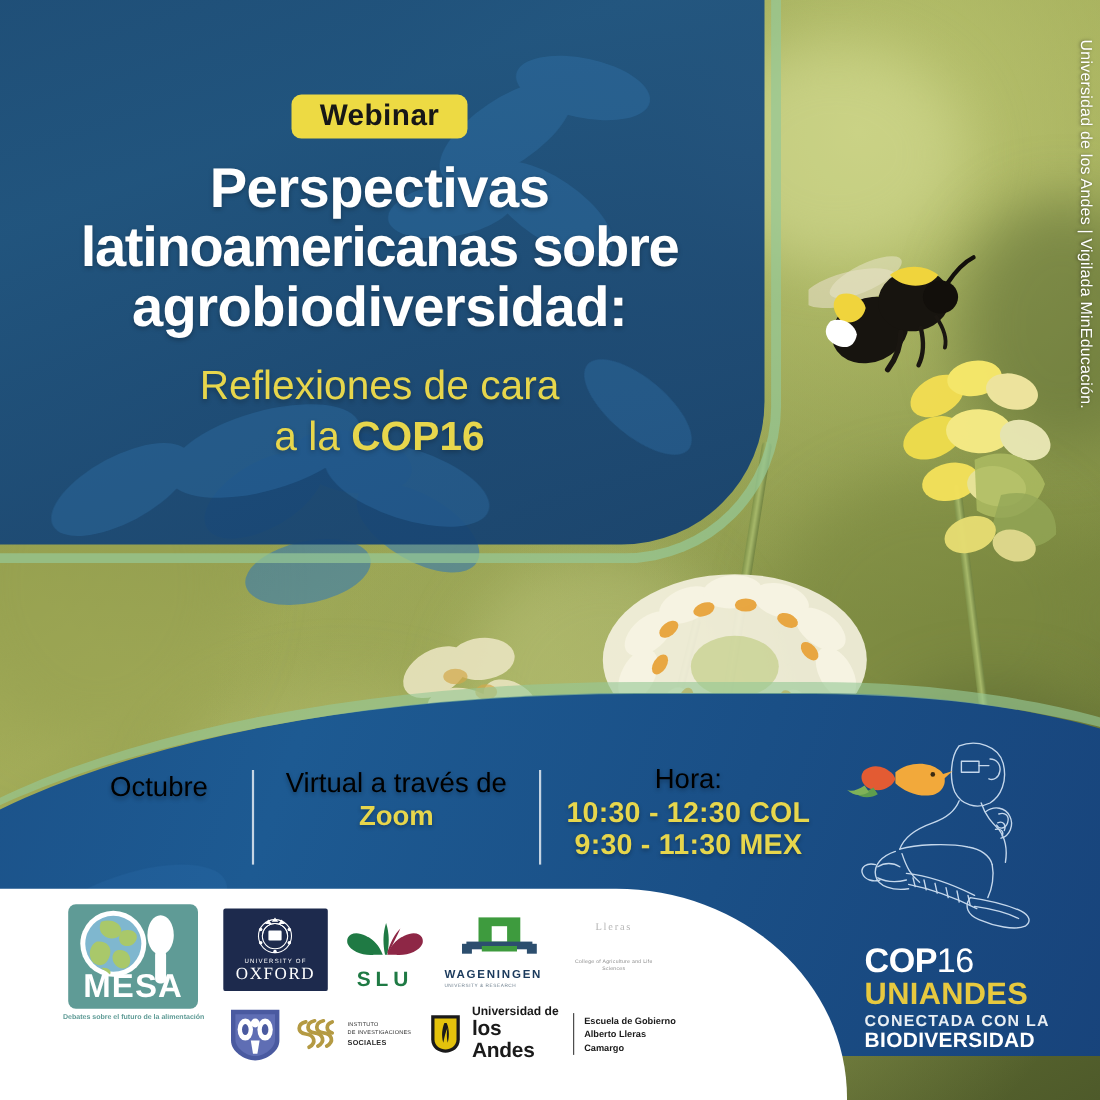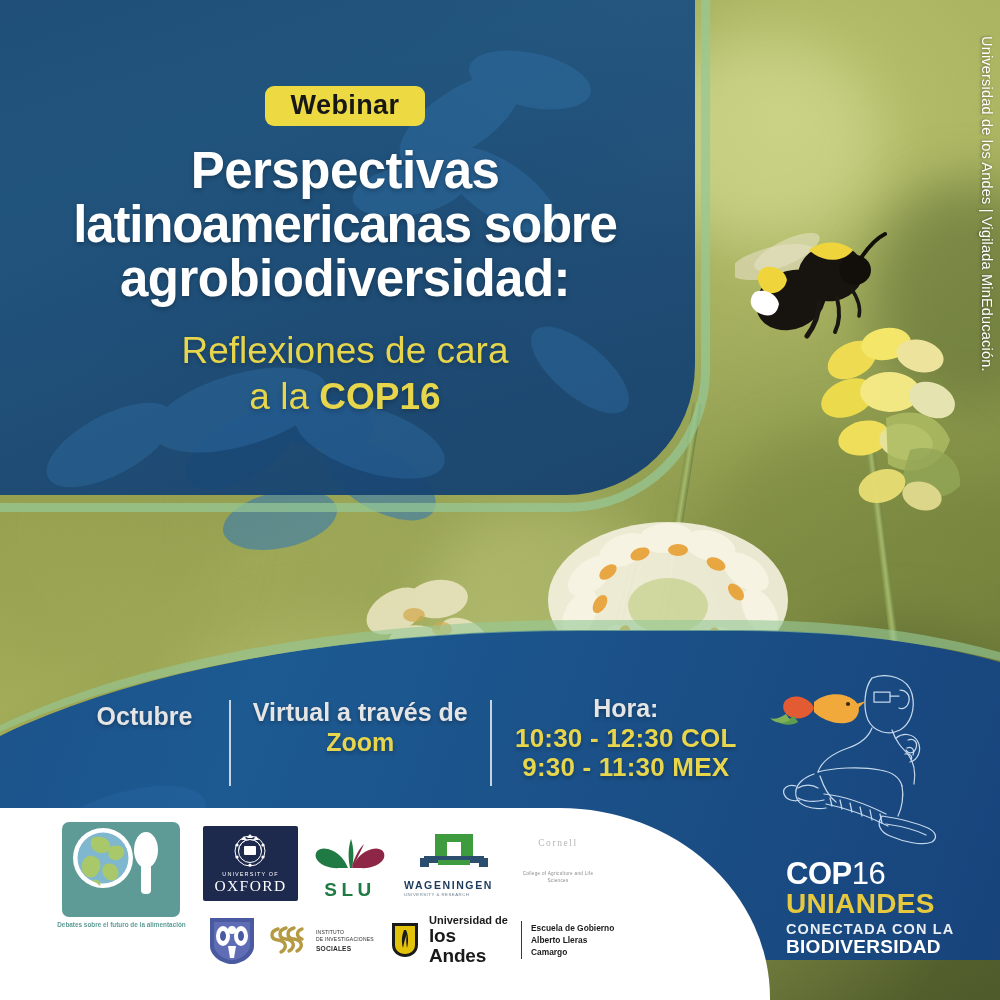--- a/index.html
+++ b/index.html
@@ -132,21 +132,21 @@
     display:flex; align-items:flex-start;
   }
   .info-col { text-align:center; position:relative; }
   .c-date  { width:170px; padding-top:8px; }
   .c-plat  { width:260px; padding-top:4px; }
   .c-time  { width:270px; padding-top:0px; }
   .divider {
     width:2px; height:86px; background:rgba(255,255,255,.75);
     margin-top:6px; flex:0 0 2px;
   }
-  .lbl-w { color:#e5e5e5; font-weight:bold; font-size:25px; line-height:1.18; text-shadow:0 2px 4px rgba(0,0,0,.3); }
+  .lbl-w { color:#000000; font-weight:normal; font-size:25px; line-height:1.18; text-shadow:0 2px 4px rgba(0,0,0,.3); }
   .lbl-y { color:#e7d64c; font-weight:bold; line-height:1.15; text-shadow:0 2px 4px rgba(0,0,0,.3); }
   .day    { font-size:33px; }
   .zoom   { font-size:25px; }
   .timeln { font-size:26px; letter-spacing:.2px; }
 
   
   .cop-logo { position:absolute; left:768px; top:668px; width:200px; height:300px; }
   .cop-art { position:absolute; left:0; top:0; width:200px; height:185px; }
   .cop-text { position:absolute; left:18px; top:190px; width:170px; }
   .cop-16 { font-size:31px; font-weight:bold; color:#ffffff; letter-spacing:-.5px; line-height:1; }
@@ -442,20 +442,21 @@
           <g fill="#a9c86a">
             <path d="M30 16 C38 13 46 16 48 22 C50 28 44 32 38 31 C32 30 26 24 30 16 Z"></path>
             <path d="M50 24 C58 22 64 26 62 32 C60 38 52 40 48 36 C45 32 46 26 50 24 Z"></path>
             <path d="M26 34 C34 33 40 38 38 46 C36 54 30 58 24 54 C18 50 18 38 26 34 Z"></path>
             <path d="M44 42 C52 40 58 46 56 54 C54 60 46 60 42 54 C39 49 40 44 44 42 Z"></path>
             <path d="M30 58 C36 57 40 60 38 64 C34 60 32 60 30 58 Z"></path>
           </g>
           <ellipse cx="84" cy="28" rx="12" ry="18" fill="#ffffff"></ellipse>
           <rect x="79" y="42" width="10" height="30" rx="4" fill="#ffffff"></rect>
         </svg>
+        <div class="mesa-word">MESA</div>
       </div>
       <div class="mesa-tag">Debates sobre el futuro de la alimentación</div>
     </div>
 
     <div class="logo-cell ox-box">
       <svg width="95" height="48" viewBox="0 0 95 48" style="display:block">
         <g transform="translate(47,25)" stroke="#ffffff" fill="none" stroke-width="1">
           <circle r="15"></circle>
             <circle r="11.5"></circle>
           <g stroke-width=".8">
@@ -497,21 +498,21 @@
         <rect x="20" y="26" width="60" height="7" fill="#2c4e6e"></rect>
         <rect x="16" y="28" width="9" height="9" fill="#2c4e6e"></rect>
         <rect x="75" y="28" width="9" height="9" fill="#2c4e6e"></rect>
         <rect x="34" y="30" width="32" height="5" fill="#3e9b3e"></rect>
       </svg>
       <div class="wag-name">WAGENINGEN</div>
       <div class="wag-sub">UNIVERSITY &amp; RESEARCH</div>
     </div>
 
     <div class="logo-cell cals-cell">
-      <div class="cals-top">Cornell</div>
+      <div class="cals-top">Lleras</div>
       <div class="cals-name">CALS</div>
       <div class="cals-sub">College of Agriculture and Life Sciences</div>
     </div>
 
     <div class="logo-cell unam-cell">
       <svg width="56" height="56" viewBox="0 0 56 56">
         <path d="M6 6 H50 V34 C50 44 38 52 28 52 C18 52 6 44 6 34 Z" fill="#4a5aa0"></path>
         <path d="M10 10 H46 V33 C46 41 36 48 28 48 C20 48 10 41 10 33 Z" fill="#5f6eb4"></path>
         <g fill="#ffffff">
           <ellipse cx="19" cy="24" rx="7" ry="10"></ellipse>

